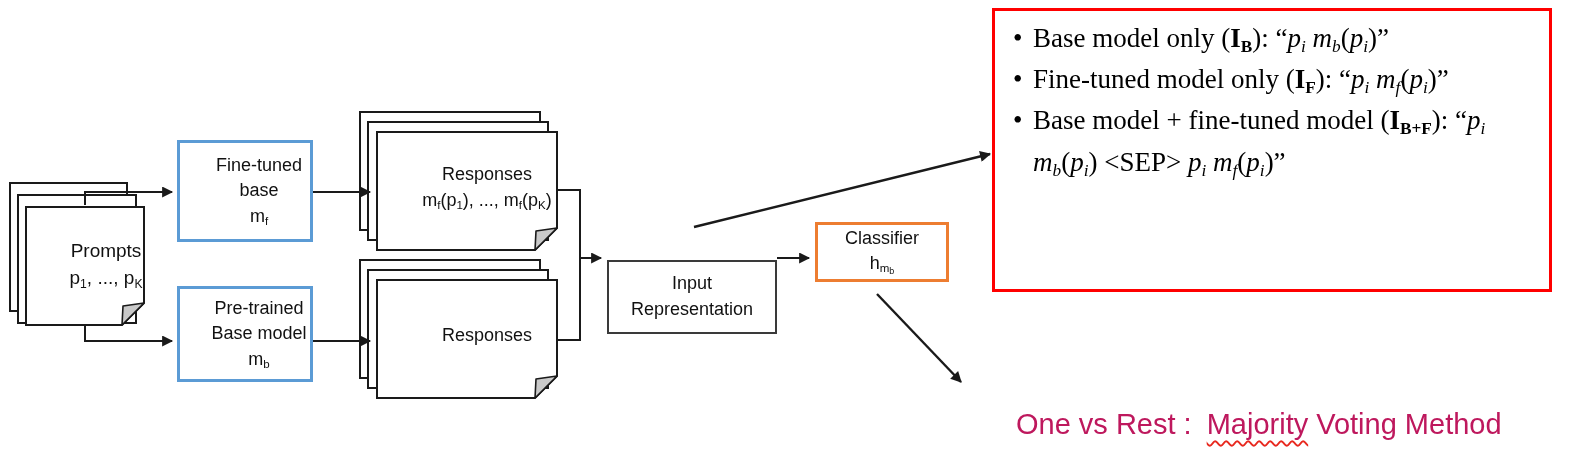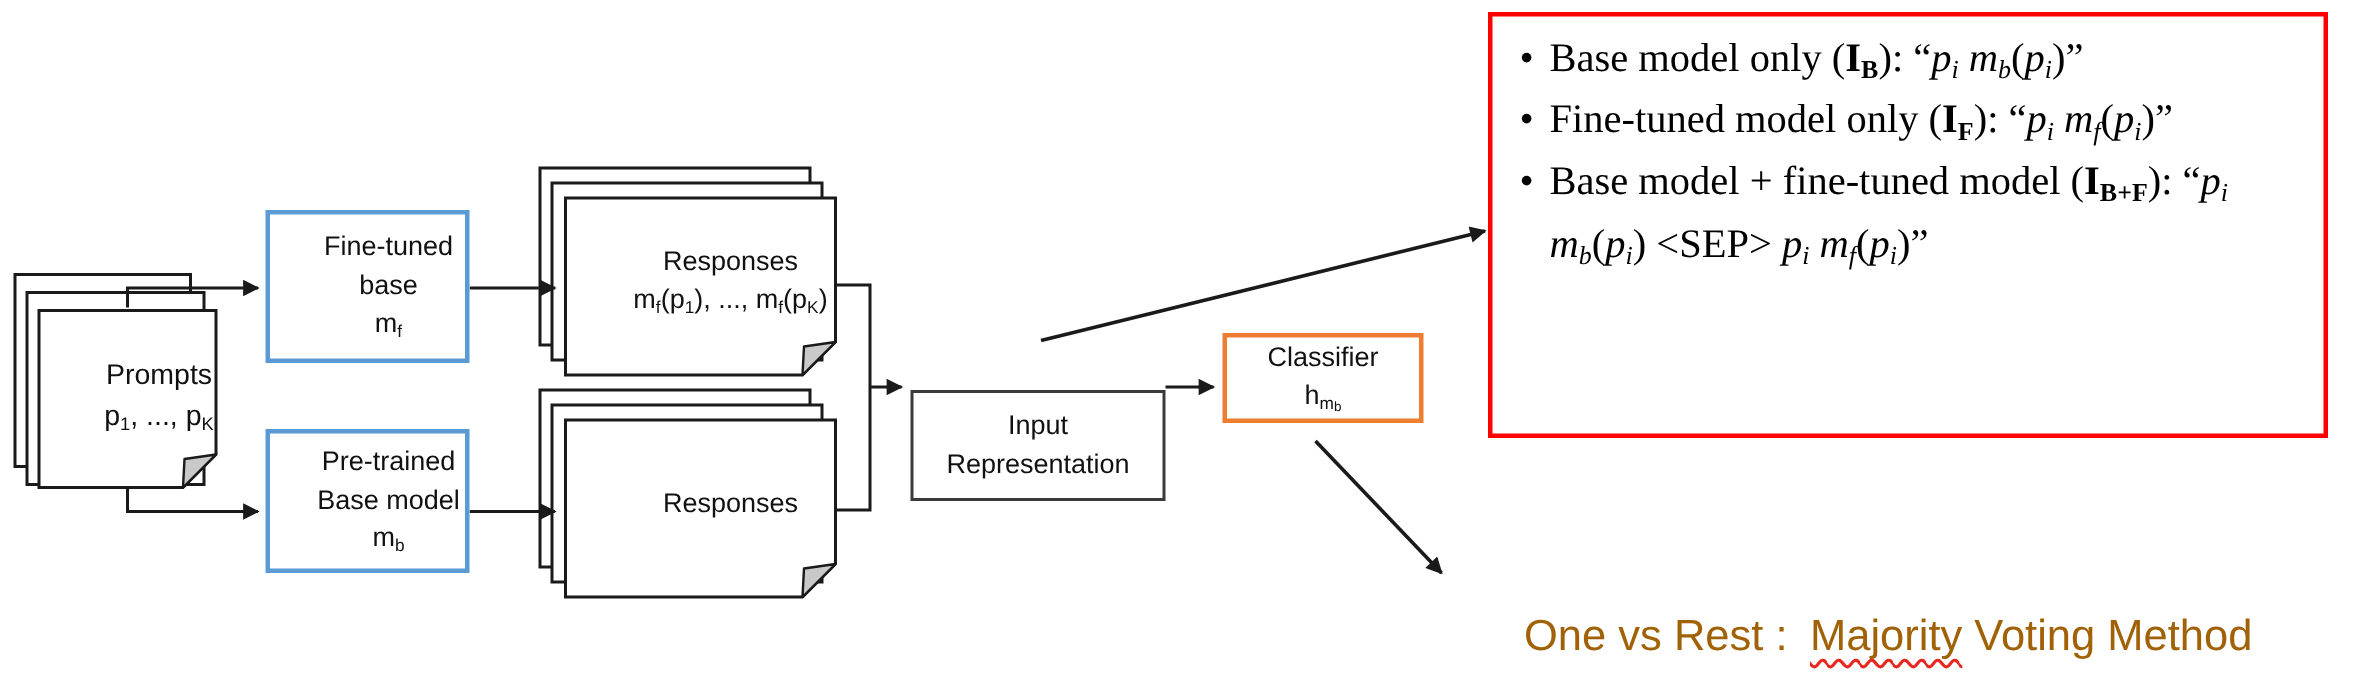--- a/index.html
+++ b/index.html
@@ -44,21 +44,21 @@
   .callout{position:absolute;left:992px;top:8px;width:560px;height:284px;
            border:3px solid var(--callout_red);background:#ffffff;
            font-family:"Liberation Serif",serif;font-size:27px;line-height:33px;color:#000;
            padding:11px 16px 8px 14px;}
   .callout ul{list-style:none;}
   .callout li{position:relative;padding-left:24px;}
   .callout li + li{}
   .callout li::before{content:"\2022";position:absolute;left:4px;top:0;}
 
   
-  .footer{position:absolute;left:1016px;top:408px;font-size:29px;color:#a16207;white-space:nowrap;}
+  .footer{position:absolute;left:1016px;top:408px;font-size:29px;color:#be185d;white-space:nowrap;}
   .footer .gap{margin-right:15px;}
   .footer .squiggle{text-decoration:underline;text-decoration-style:wavy;
                     text-decoration-color:var(--squiggle_red);text-decoration-thickness:1.5px;
                     text-underline-offset:6px;margin-right:8px;}
 </style>
 </head>
 <body>
 
 <div class="stage">
 

